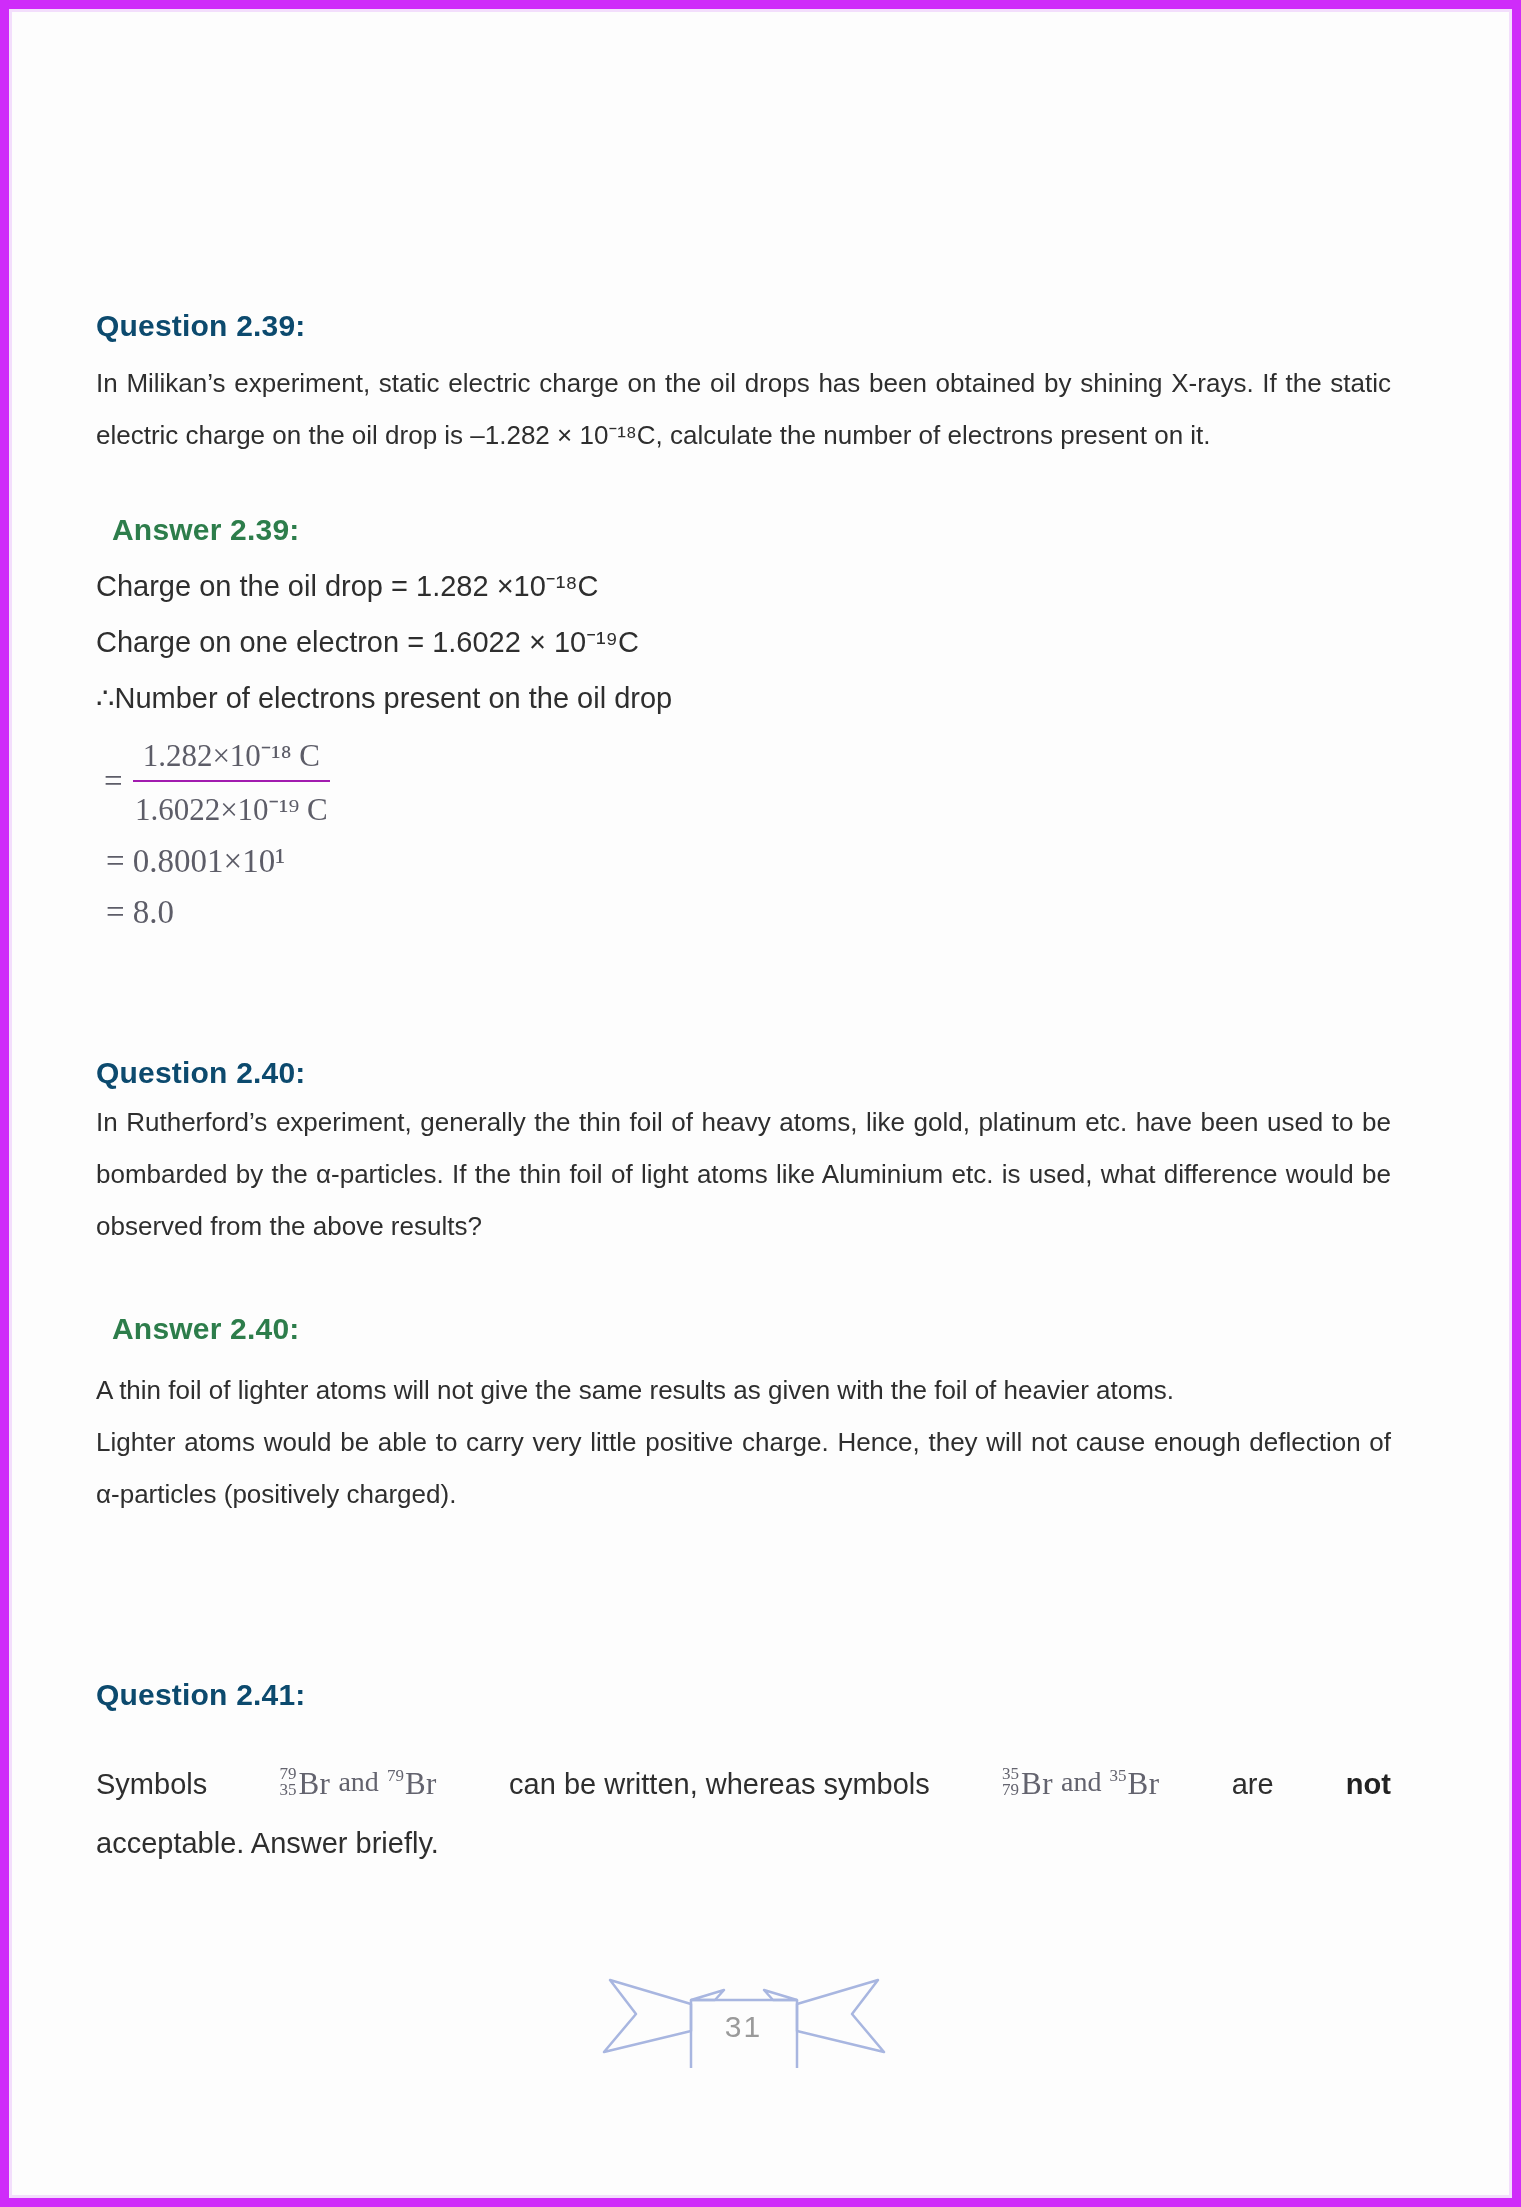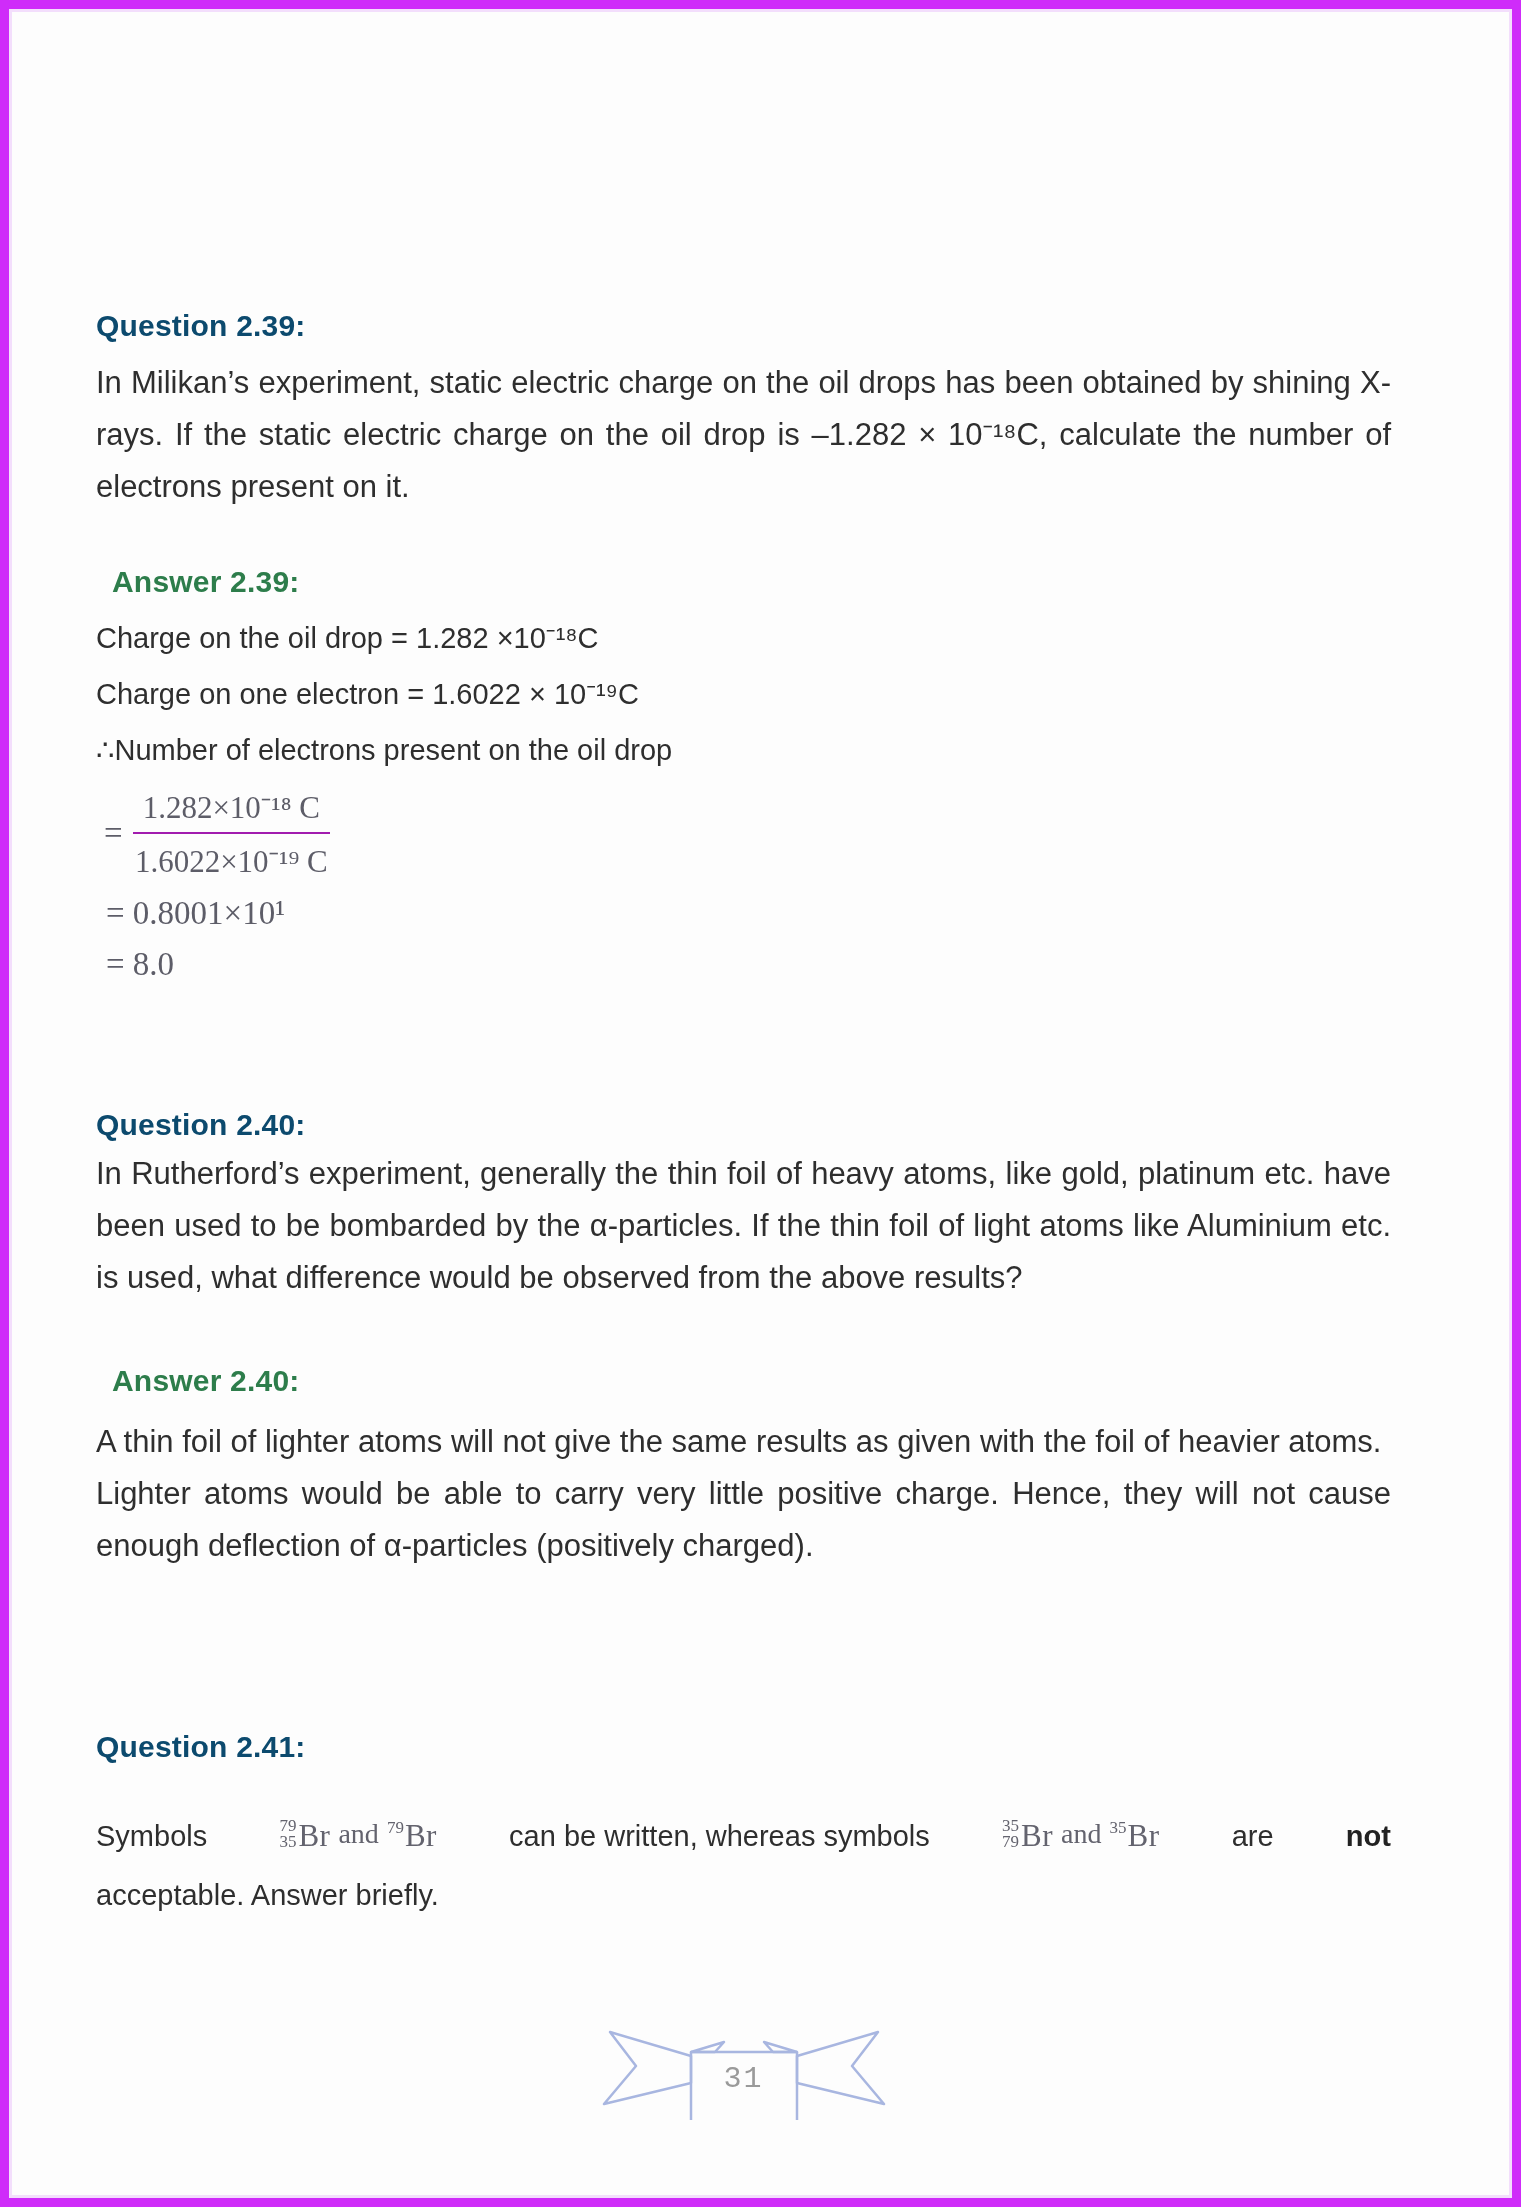--- a/index.html
+++ b/index.html
@@ -19,21 +19,21 @@
   }
   .q-heading{
     font-size:30px;font-weight:bold;color:#0c4a6e;
     margin:0;line-height:38px;letter-spacing:.2px;
   }
   .a-heading{
     font-size:30px;font-weight:bold;color:#2d7d4b;
     margin:16px;line-height:38px;letter-spacing:.2px;
   }
   .body-para{
-    font-size:31px;line-height:52px;margin:12px 0 0 0;
+    font-size:26px;line-height:52px;margin:12px 0 0 0;
     text-align:justify;
   }
   .ans-line{
     font-size:29px;line-height:38px;margin:18px 0 0 0;
   }
   
   .math-block{
     font-family:"Liberation Serif", serif;
     color:#5d5d68;
     margin:16px 0 0 8px;
@@ -64,21 +64,21 @@
   .line2-para{font-size:29px;line-height:38px;margin:22px 0 0 0;}
   
   .footer-wrap{
     margin-top:108px;
     display:flex;justify-content:center;
   }
   .ribbon{position:relative;width:300px;height:100px;}
   .page-num{
     position:absolute;left:0;top:40px;width:100%;
     text-align:center;
-    font-family:Liberation Mono, monospace;
+    font-family:Liberation Sans, sans-serif;
     font-size:30px;color:#9a9a9a;letter-spacing:2px;
   }
 </style>
 </head>
 <body>
 
 <div class="page">
   <div class="content">
 
     <h2 class="q-heading">Question 2.39:</h2>

